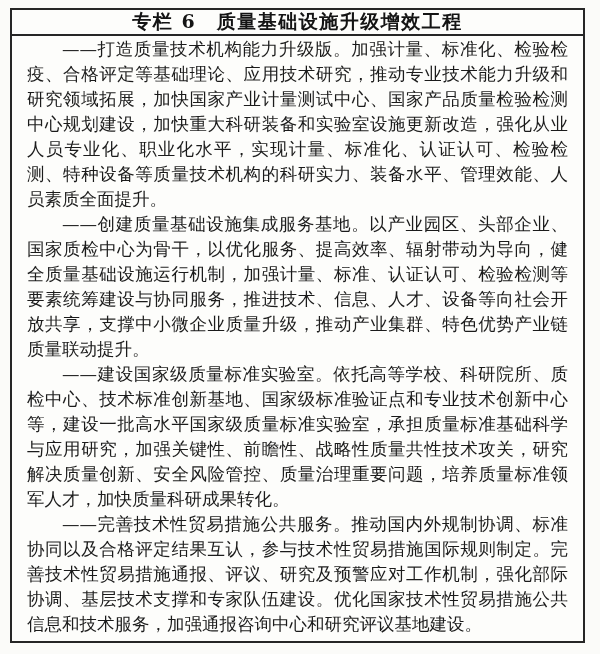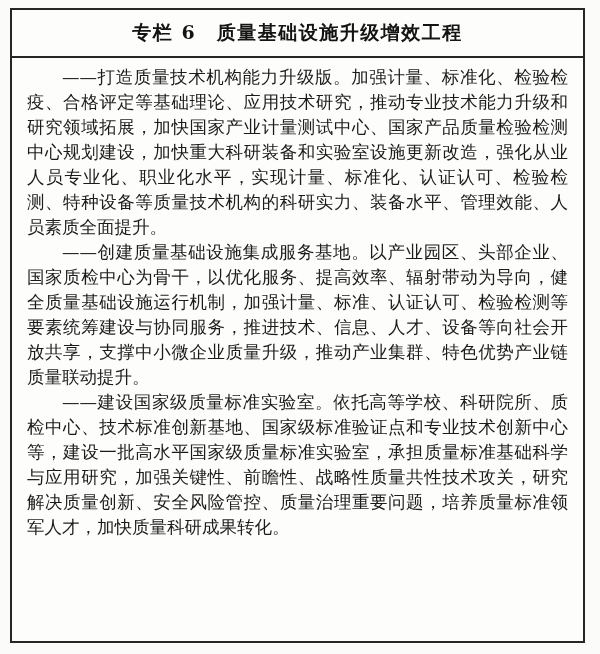--- a/index.html
+++ b/index.html
@@ -18,33 +18,33 @@
     position: absolute;
     left: 10px;
     top: 8px;
     width: 575px;
     height: 635px;
     box-sizing: border-box;
     border: 2px solid #262626;
     background: #fdfdfb;
   }
   .panel-title {
-    height: 48px;
+    height: 26px;
     box-sizing: border-box;
     border-bottom: 2px solid #262626;
     display: flex;
     align-items: center;
     justify-content: center;
     font-weight: bold;
     font-size: 19px;
     letter-spacing: 1.5px;
     color: #141414;
   }
   .panel-body {
-    padding: 7px 15px 0 15px;
+    padding: 1px 15px 0 15px;
     font-size: 17.5px;
     line-height: 25px;
     color: #1b1b1b;
     text-align: justify;
     text-justify: inter-ideograph;
   }
   .panel-body p {
     margin: 0;
     padding: 0;
     text-indent: 2em;
@@ -52,14 +52,15 @@
 </style>
 </head>
 <body>
 
 <div class="column-panel">
   <div class="panel-title">专栏 6　质量基础设施升级增效工程</div>
   <div class="panel-body">
     <p>——打造质量技术机构能力升级版。加强计量、标准化、检验检疫、合格评定等基础理论、应用技术研究，推动专业技术能力升级和研究领域拓展，加快国家产业计量测试中心、国家产品质量检验检测中心规划建设，加快重大科研装备和实验室设施更新改造，强化从业人员专业化、职业化水平，实现计量、标准化、认证认可、检验检测、特种设备等质量技术机构的科研实力、装备水平、管理效能、人员素质全面提升。</p>
     <p>——创建质量基础设施集成服务基地。以产业园区、头部企业、国家质检中心为骨干，以优化服务、提高效率、辐射带动为导向，健全质量基础设施运行机制，加强计量、标准、认证认可、检验检测等要素统筹建设与协同服务，推进技术、信息、人才、设备等向社会开放共享，支撑中小微企业质量升级，推动产业集群、特色优势产业链质量联动提升。</p>
     <p>——建设国家级质量标准实验室。依托高等学校、科研院所、质检中心、技术标准创新基地、国家级标准验证点和专业技术创新中心等，建设一批高水平国家级质量标准实验室，承担质量标准基础科学与应用研究，加强关键性、前瞻性、战略性质量共性技术攻关，研究解决质量创新、安全风险管控、质量治理重要问题，培养质量标准领军人才，加快质量科研成果转化。</p>
+    <p>——完善技术性贸易措施公共服务。推动国内外规制协调、标准协同以及合格评定结果互认，参与技术性贸易措施国际规则制定。完善技术性贸易措施通报、评议、研究及预警应对工作机制，强化部际协调、基层技术支撑和专家队伍建设。优化国家技术性贸易措施公共信息和技术服务，加强通报咨询中心和研究评议基地建设。</p>
   </div>
 </div>
 
 </body></html>

